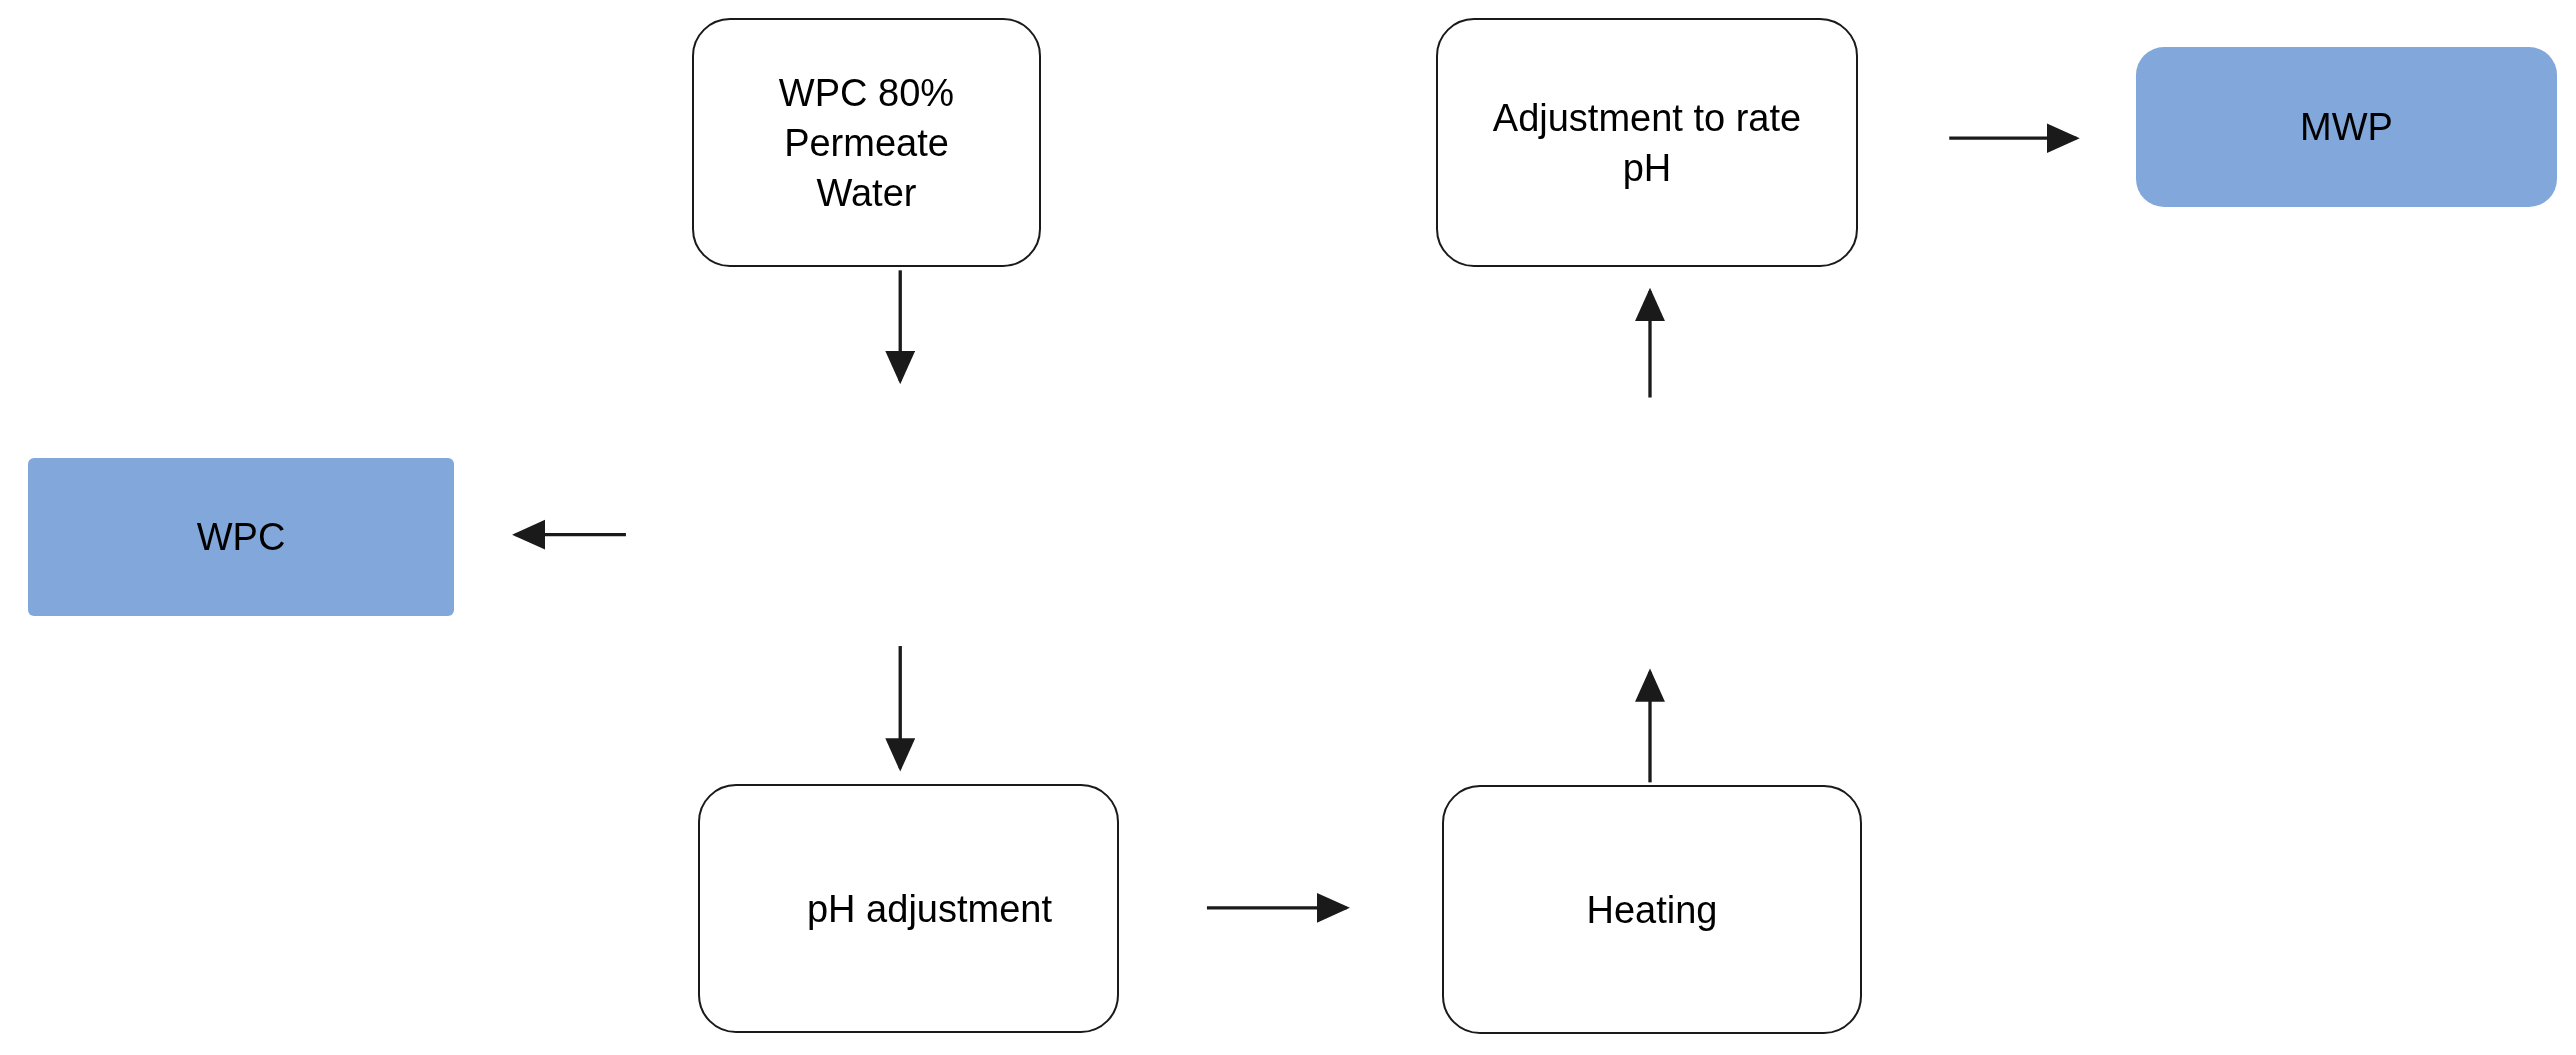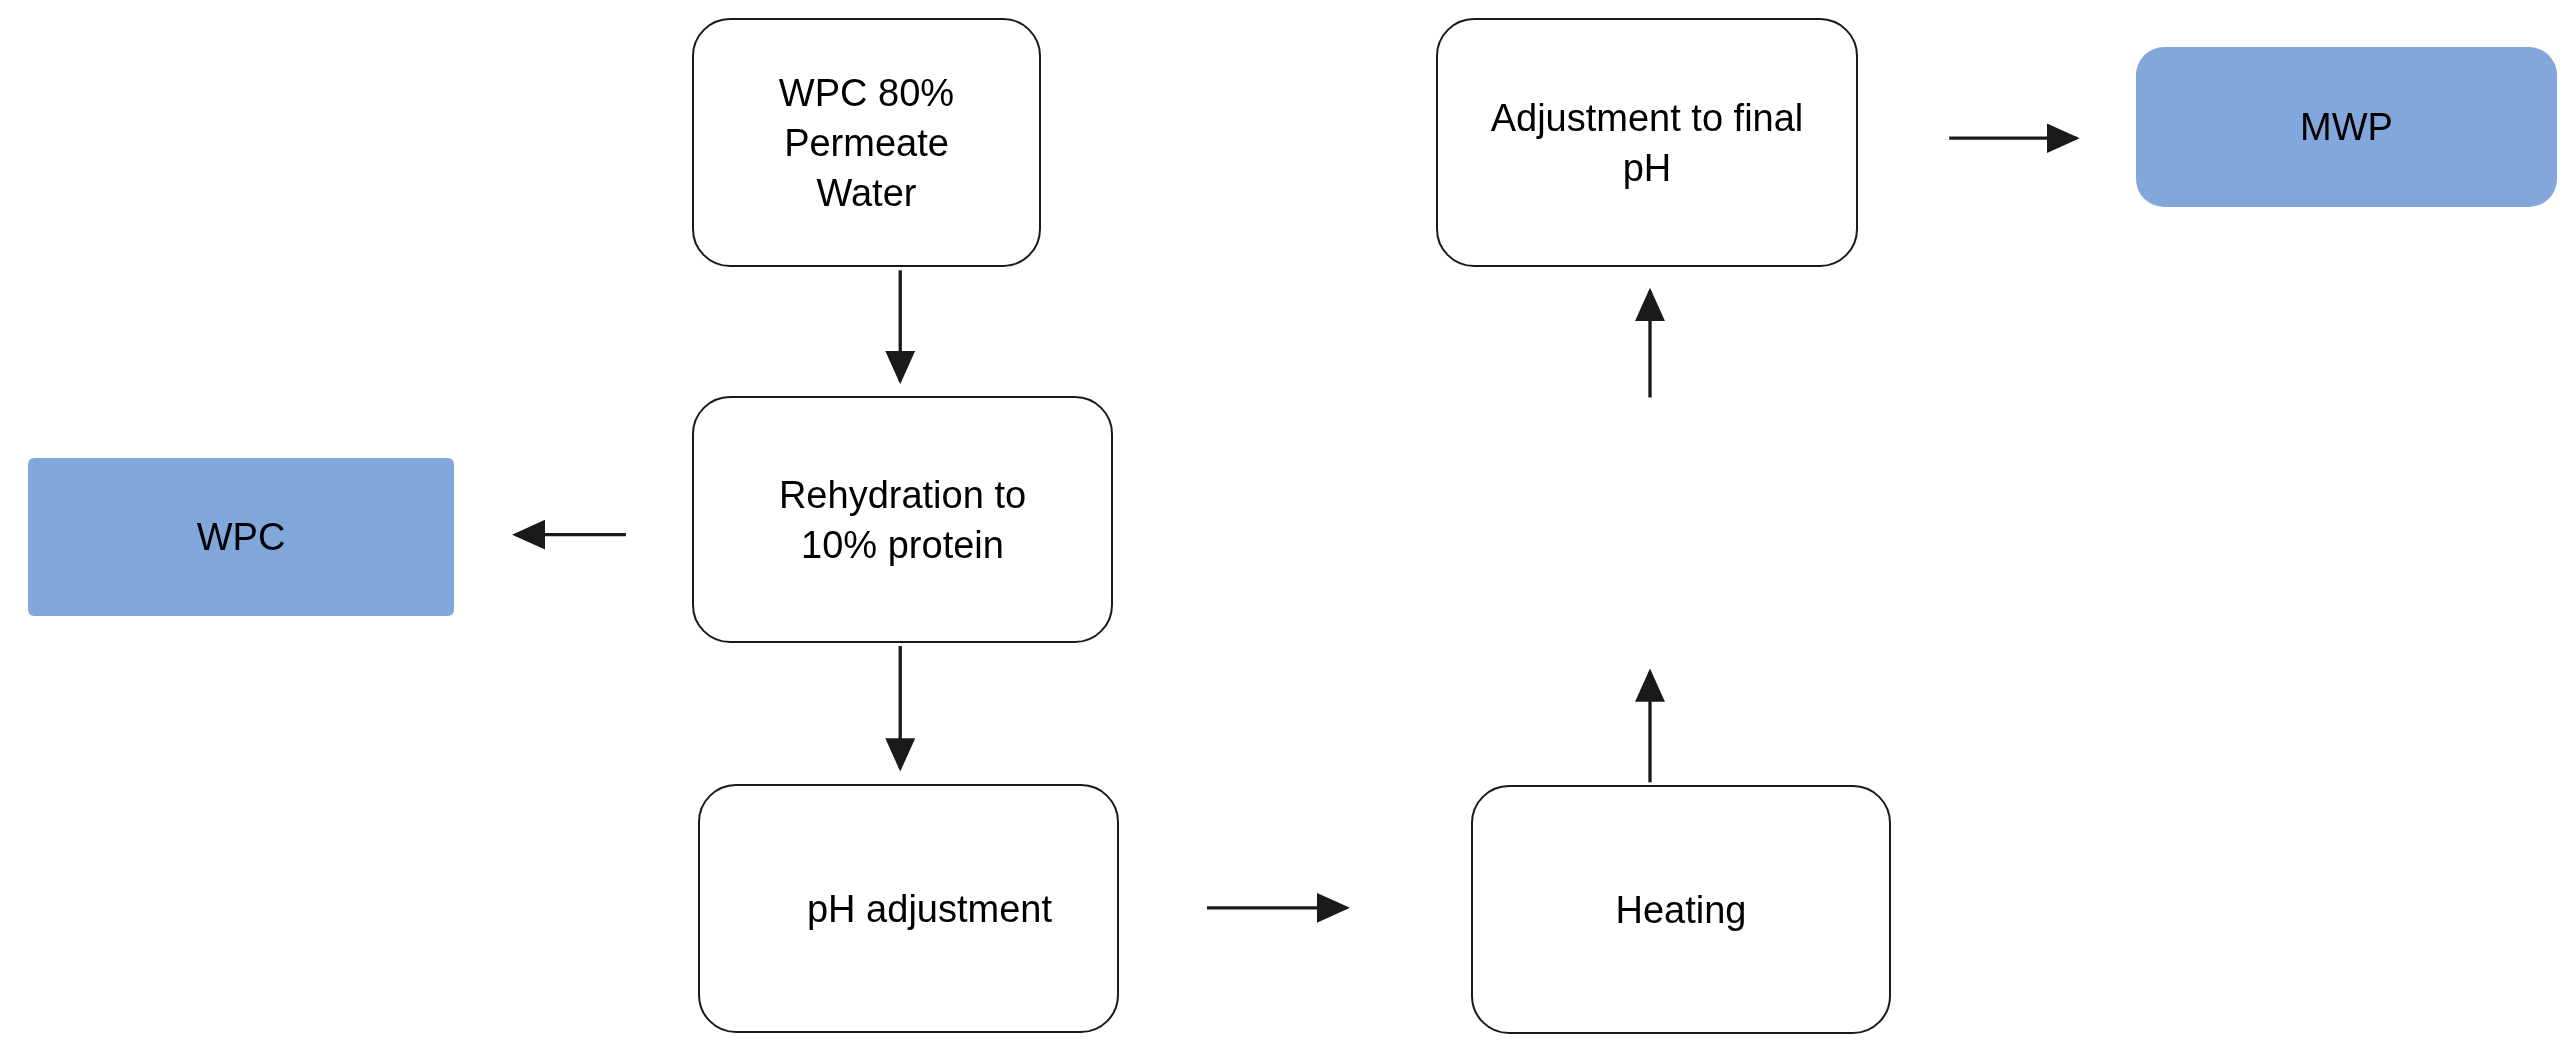--- a/index.html
+++ b/index.html
@@ -75,36 +75,32 @@
     <line class="edge" x1="1985" y1="478" x2="1985" y2="350" marker-end="url(#arrowhead)"></line>
     <line class="edge" x1="2345" y1="166" x2="2498" y2="166" marker-end="url(#arrowhead)"></line>
   </svg>
 
   <div class="node process" style="left:692px; top:18.3px; width:349px; height:249px;">
     <span>WPC 80%
 Permeate
 Water</span>
   </div>
 
-  <div class="node process" style="left:692px; top:396px; width:421px; height:247px;">
-    <span>Rehydration to
-10% protein</span>
-  </div>
 
   <div class="node process" style="left:698px; top:784px; width:421px; height:249px;padding-left:42px;">
     <span>pH adjustment</span>
   </div>
 
   <div class="node process" style="left:1436px; top:18.3px; width:422px; height:249px;">
-    <span>Adjustment to final
+    <span>Adjustment to rate
 pH</span>
   </div>
 
 
-  <div class="node process" style="left:1442px; top:785px; width:420px; height:249px;margin-left:29px;">
+  <div class="node process" style="left:1442px; top:785px; width:420px; height:249px;">
     <span>Heating</span>
   </div>
 
   <div class="node output" style="left:28px; top:458px; width:426px; height:158px;border-radius:6px;">
     <span>WPC</span>
   </div>
 
   <div class="node output" style="left:2136px; top:47px; width:421px; height:160px;">
     <span>MWP</span>
   </div>

